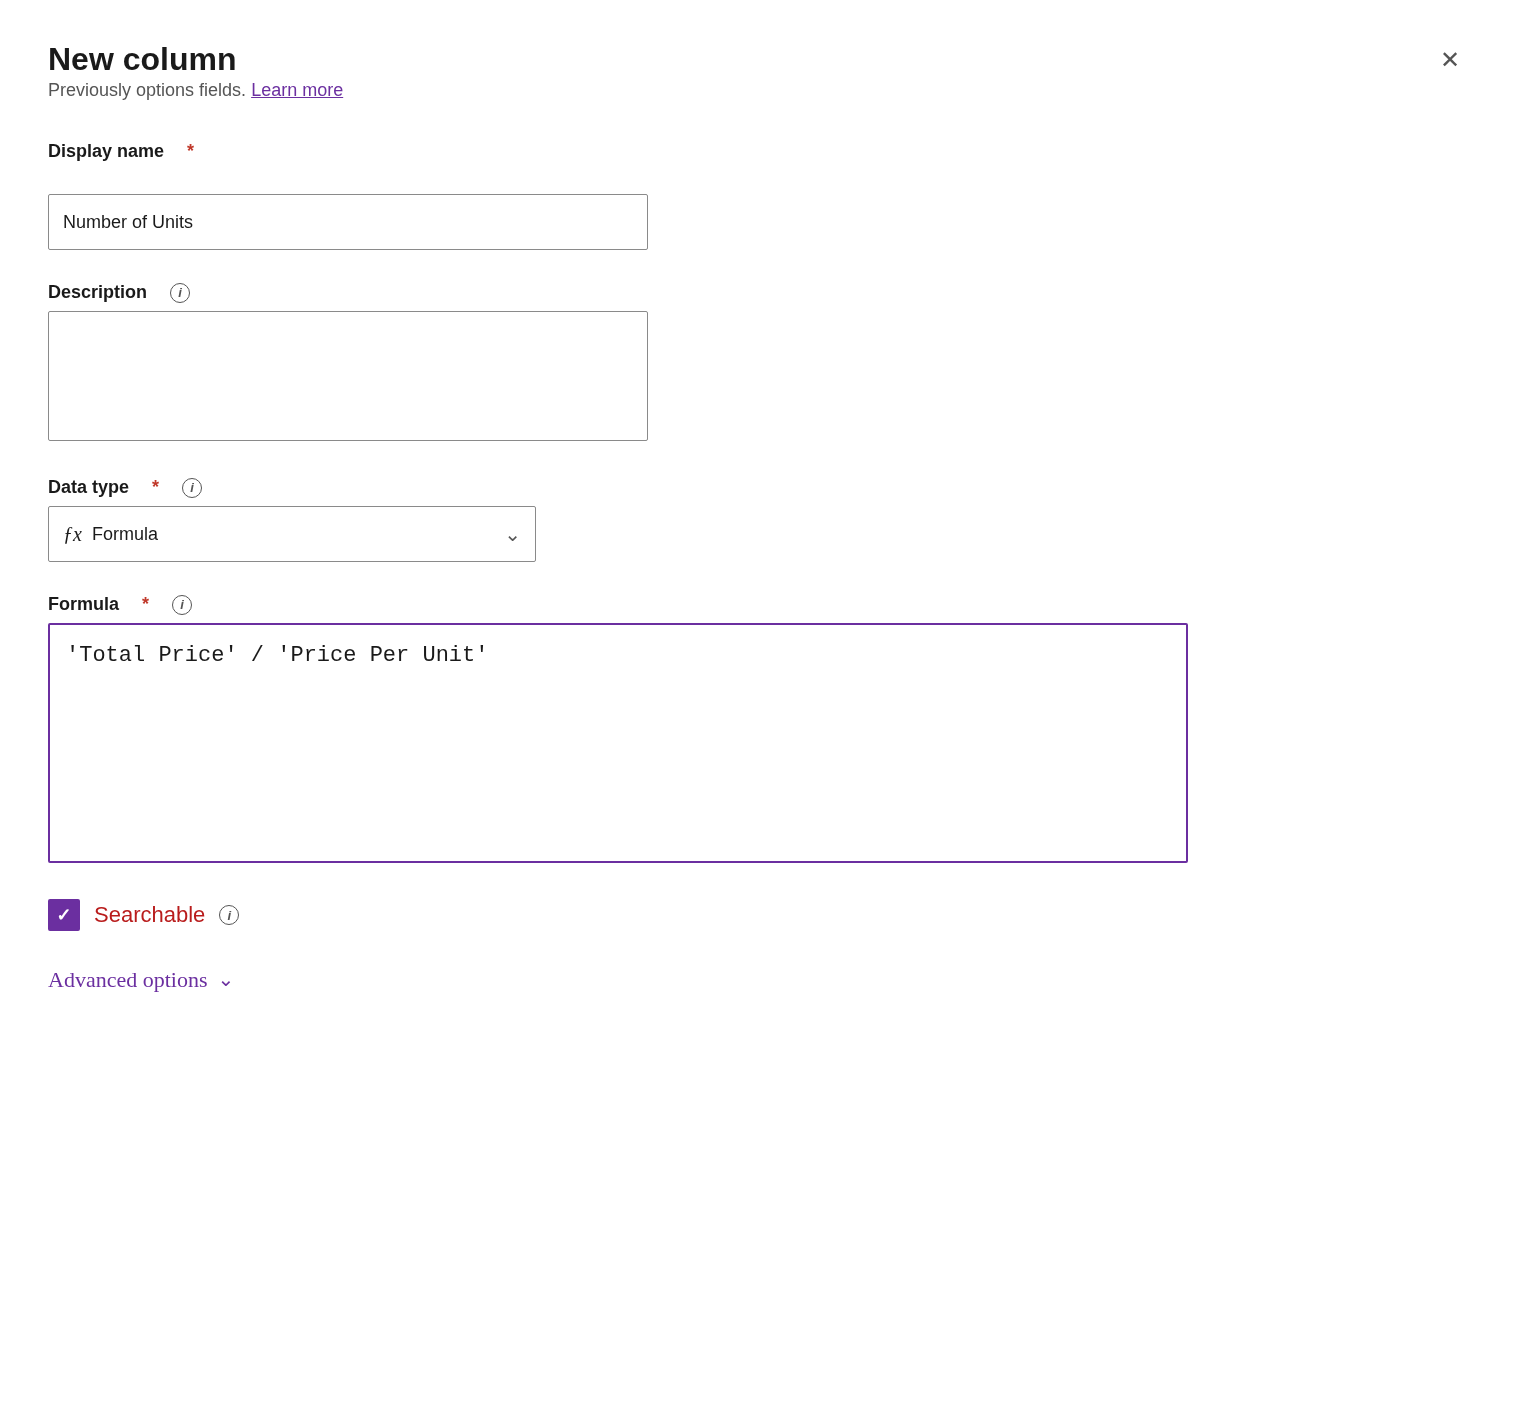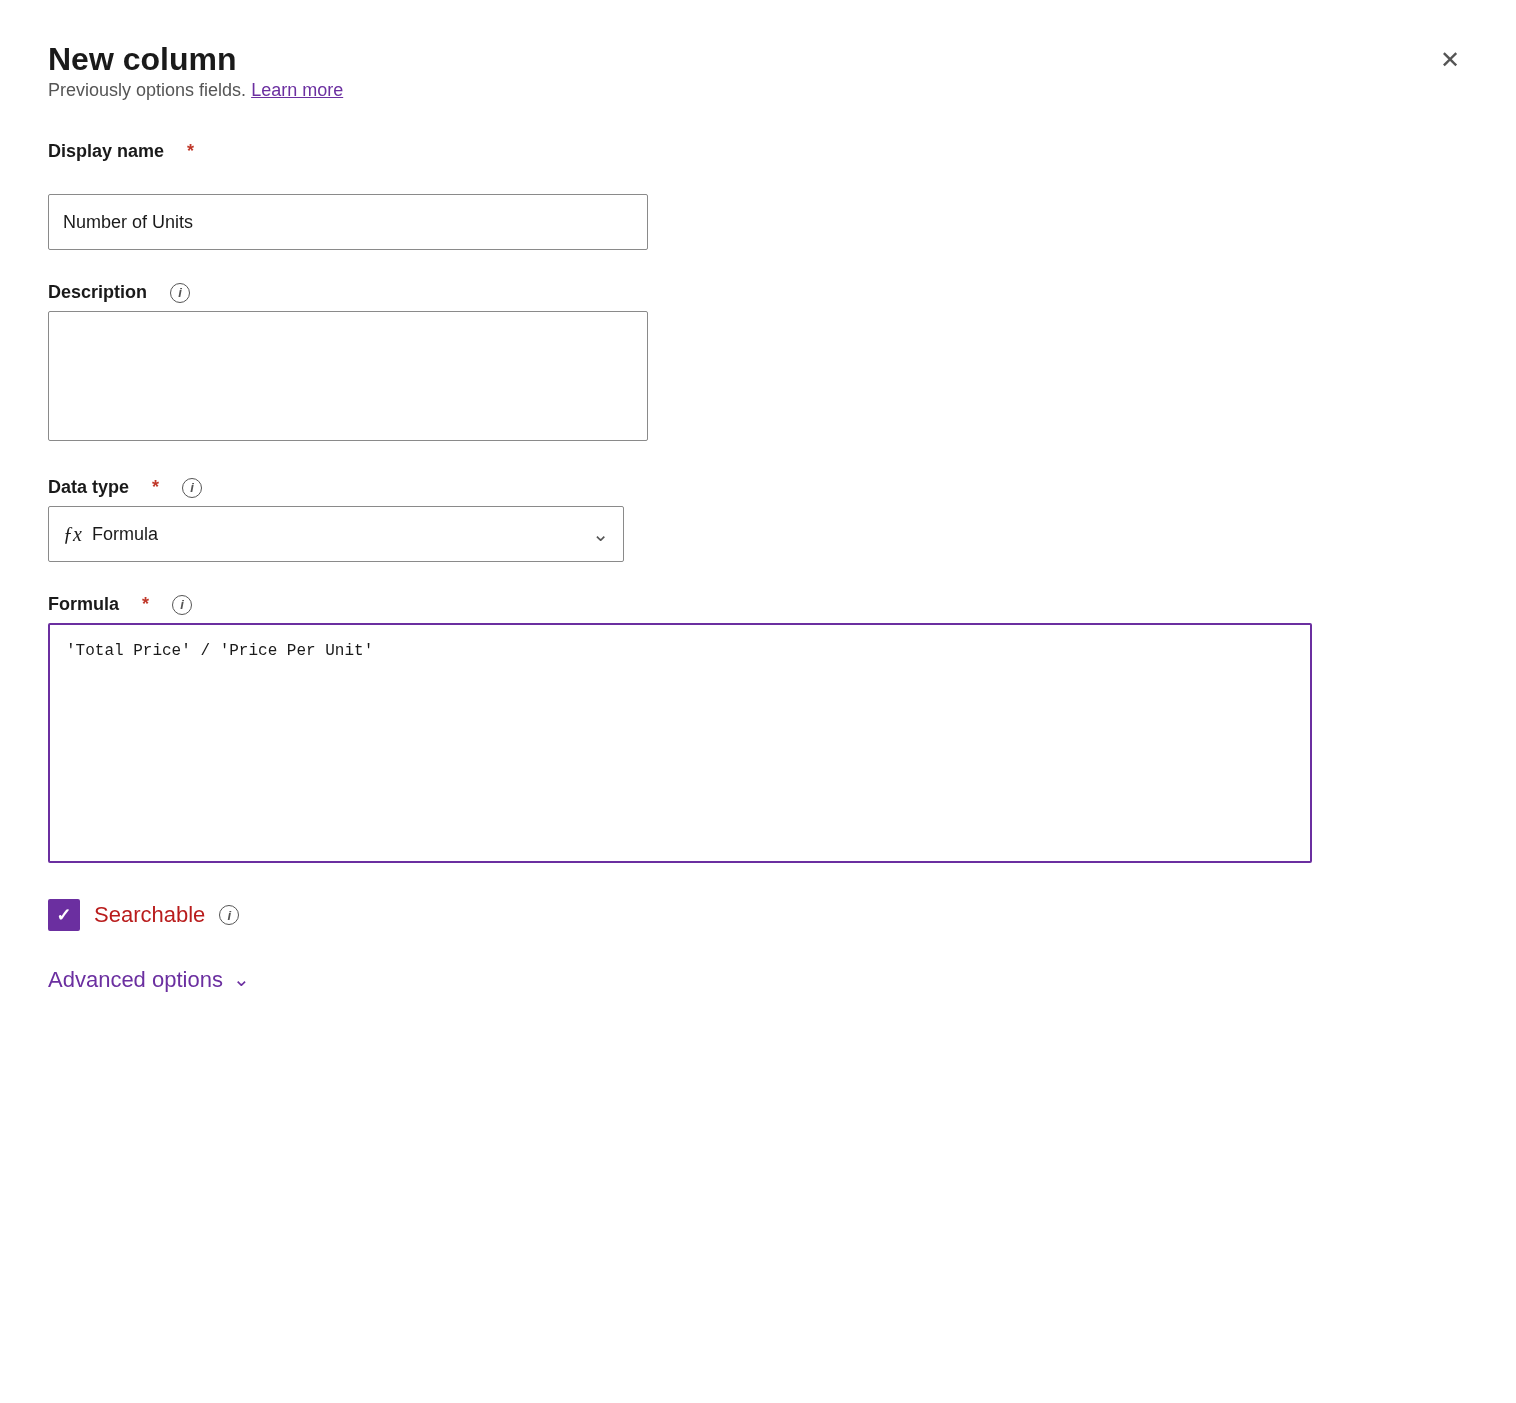--- a/index.html
+++ b/index.html
@@ -119,21 +119,21 @@
       border-radius: 2px;
       padding: 10px 14px;
       font-size: 18px;
       color: #1a1a1a;
       outline: none;
       font-family: inherit;
       resize: none;
     }
 
     .select-wrapper {
-      width: 576px;
+      width: 488px;
       height: 56px;
       border: 1.5px solid #8a8a8a;
       border-radius: 2px;
       display: flex;
       align-items: center;
       padding: 0 14px;
       cursor: pointer;
       position: relative;
       background: #fff;
     }
@@ -152,26 +152,26 @@
       color: #1a1a1a;
       flex: 1;
     }
 
     .chevron-icon {
       font-size: 20px;
       color: #555;
     }
 
     .formula-textarea {
-      width: 1264px;
+      width: 1140px;
       height: 240px;
       border: 2px solid #6b2fa0;
       border-radius: 2px;
       padding: 14px 16px;
-      font-size: 16px;
+      font-size: 22px;
       color: #1a1a1a;
       outline: none;
       font-family: 'Consolas', 'Courier New', monospace;
       resize: none;
       line-height: 1.5;
     }
 
     .searchable-row {
       display: flex;
       align-items: center;
@@ -202,20 +202,21 @@
       font-size: 22px;
       color: #b91c1c;
       font-weight: 400;
     }
 
     .advanced-options-row {
       display: flex;
       align-items: flex-start;
       gap: 10px;
       cursor: pointer;
+      font-family: Liberation Serif, serif;
     }
 
     .advanced-options-text {
       font-size: 22px;
       color: #6b2fa0;
       font-weight: 400;
     }
 
     .advanced-chevron {
       color: #6b2fa0;

